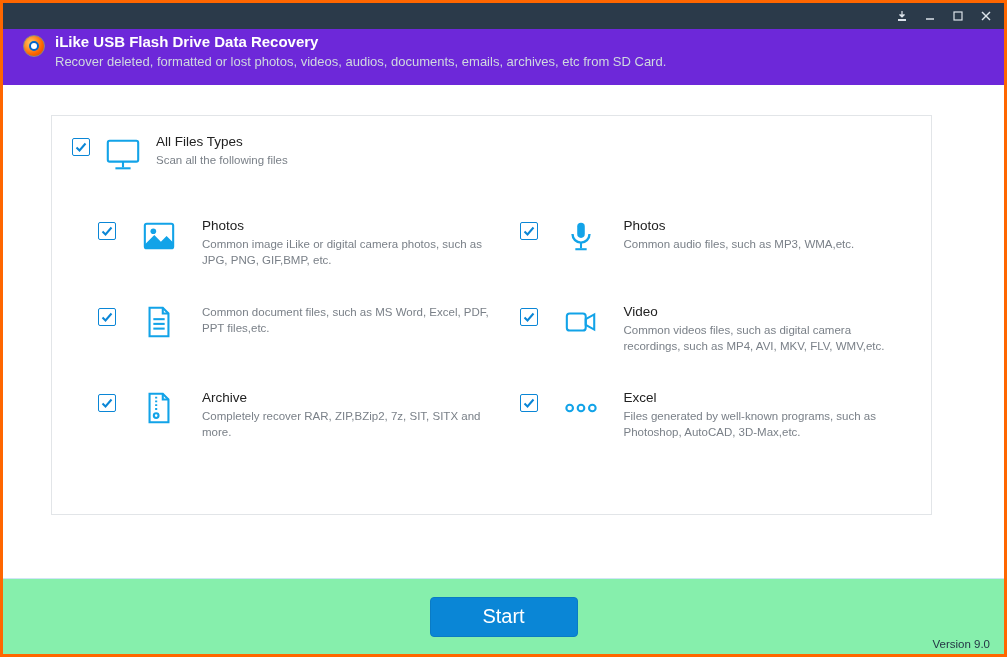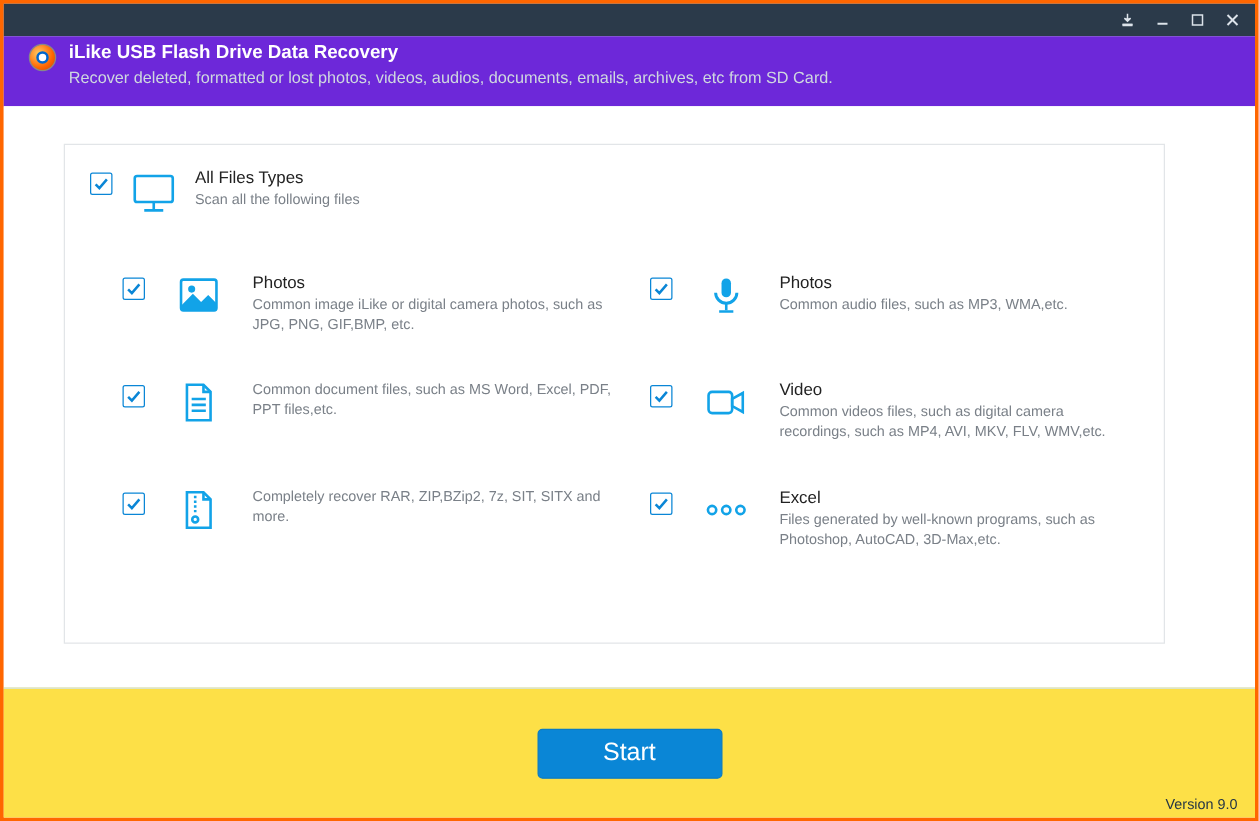--- a/index.html
+++ b/index.html
@@ -22,21 +22,21 @@
 .item { display: flex; align-items: flex-start; gap: 25px; }
 .chk { width: 18px; height: 18px; border: 1.5px solid #0a86d6; border-radius: 2px; display: flex; align-items: center; justify-content: center; cursor: pointer; flex-shrink: 0; margin-top: 4px; }
 .chk svg { width: 14px; height: 14px; }
 .icon-box { width: 42px; height: 42px; display: flex; align-items: center; justify-content: center; flex-shrink: 0; }
 .icon-box svg { width: 38px; height: 38px; stroke: #12a3e8; fill: none; stroke-width: 2.2; }
 .icon-box-sm { width: 36px; height: 36px; display:flex; align-items:center; justify-content:center; flex-shrink:0; }
 .icon-box-sm svg { width: 34px; height: 34px; stroke:#12a3e8; fill:none; stroke-width:2.2; }
 .item-text { flex: 1; }
 .item-title { font-size: 13.5px; color: #222; font-weight: 400; margin-bottom: 3px; }
 .item-desc { font-size: 11.5px; color: #7a8088; line-height: 1.4; }
-.footer { height: 104px; background: #fde047; display: flex; flex-direction: column; align-items: center; justify-content: center; position: relative; border-top: 1px solid #cfe5f5; }
+.footer { height: 76px; background: #86efac; display: flex; flex-direction: column; align-items: center; justify-content: center; position: relative; border-top: 1px solid #cfe5f5; }
 .start-btn { width: 148px; height: 40px; background: #0a86d6; border-radius: 4px; color: #fff; font-size: 20px; display: flex; align-items: center; justify-content: center; cursor: pointer; border: 1px solid #0a7bc4; }
 .version { position: absolute; right: 14px; bottom: 4px; font-size: 11.5px; color: #243545; }
 </style>
 </head>
 <body>
 
 <div class="window">
 
   <div class="titlebar">
     <div class="titlebar-spacer"></div>
@@ -186,20 +186,21 @@
             </div>
           <div class="icon-box-sm">
             <svg viewBox="0 0 36 36">
                 <path d="M8 3 H22 L28 9 V33 H8 Z"></path>
                 <path d="M22 3 V9 H28"></path>
                 <line x1="15" y1="6" x2="15" y2="22" stroke-dasharray="2 2"></line>
                 <circle cx="15" cy="26" r="2.5"></circle>
               </svg>
           </div>
           <div class="item-text">
+            <div class="item-title">Archive</div>
             <div class="item-desc">Completely recover RAR, ZIP,BZip2, 7z, SIT, SITX and more.</div>
           </div>
         </div>
 
         <div class="item">
           <div class="chk">
               <svg viewBox="0 0 14 14">
                 <polyline points="2.5,7.5 5.5,10.5 11.5,3.5" stroke="#0a86d6" fill="none" stroke-width="2"></polyline>
               </svg>
             </div>

